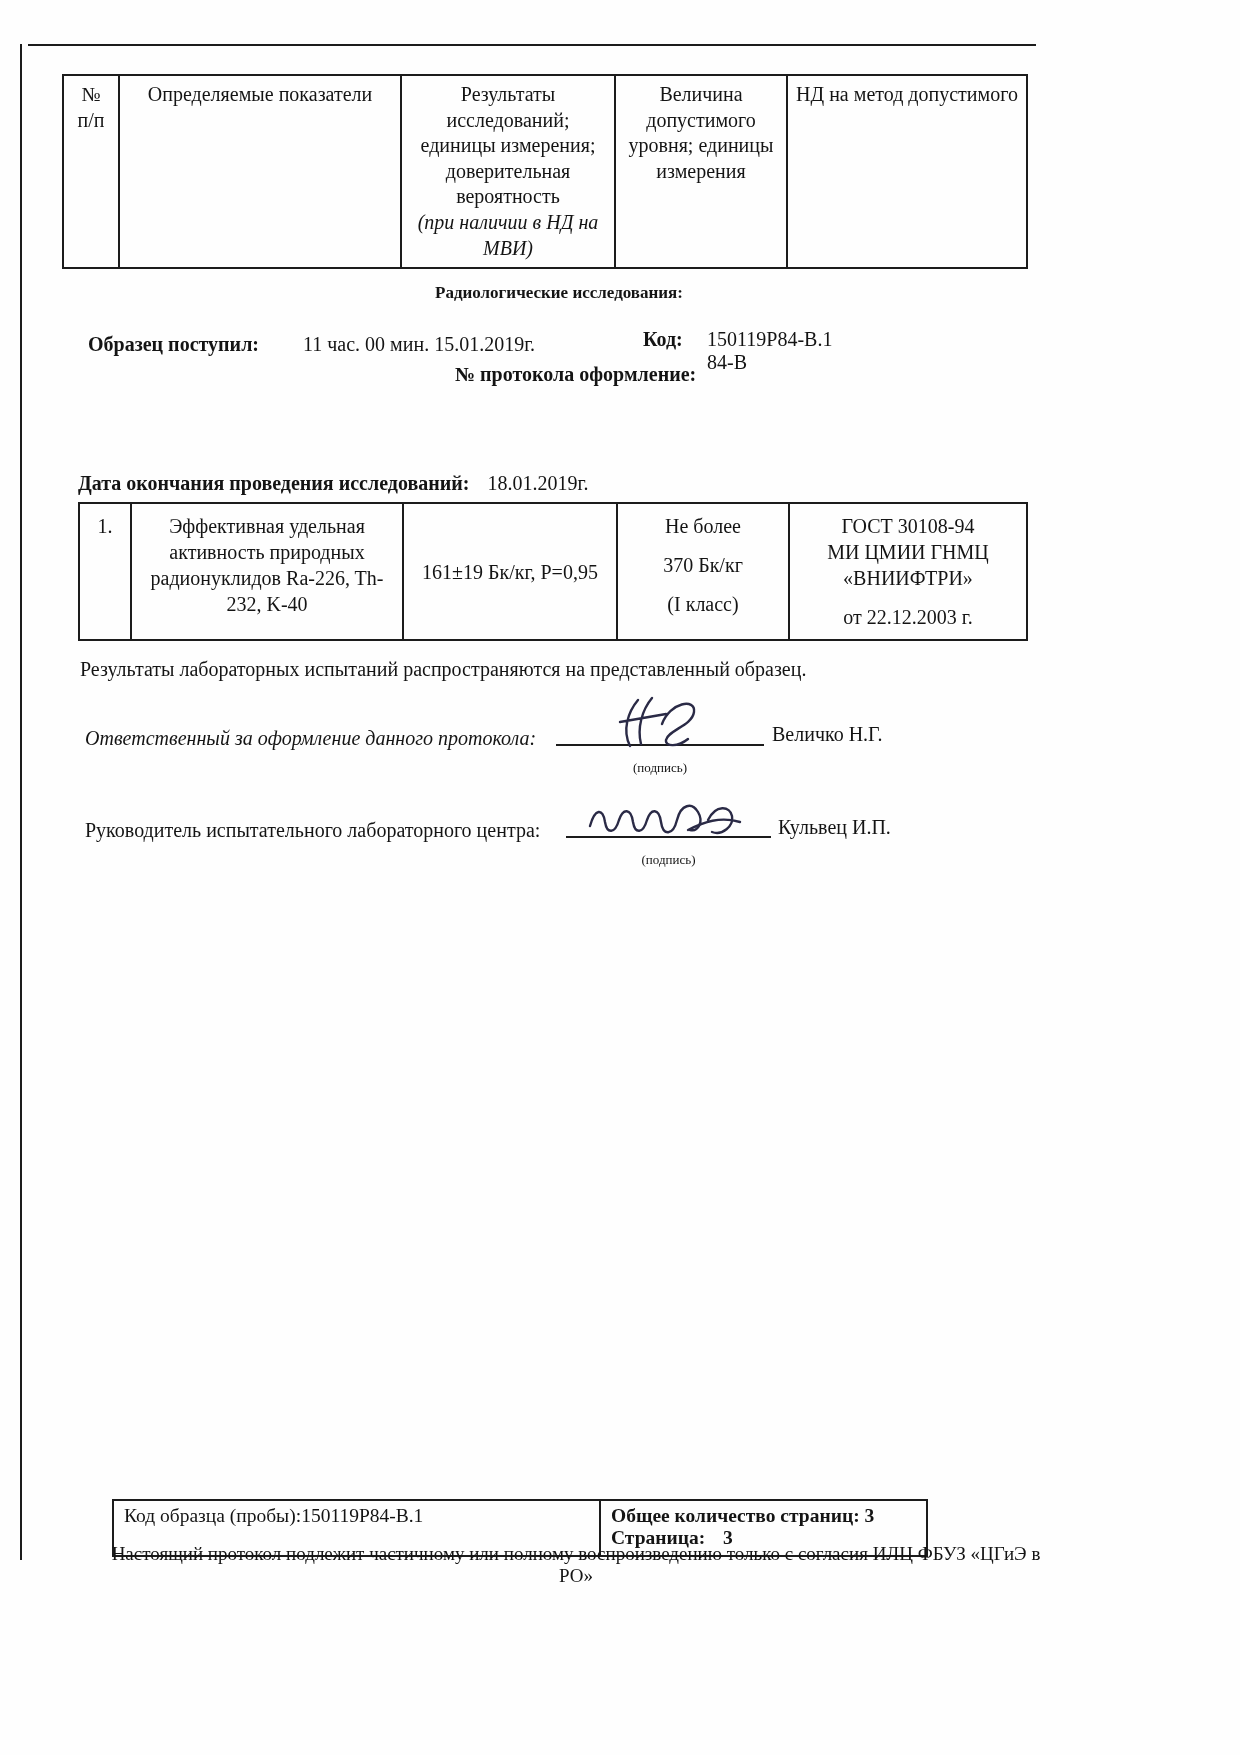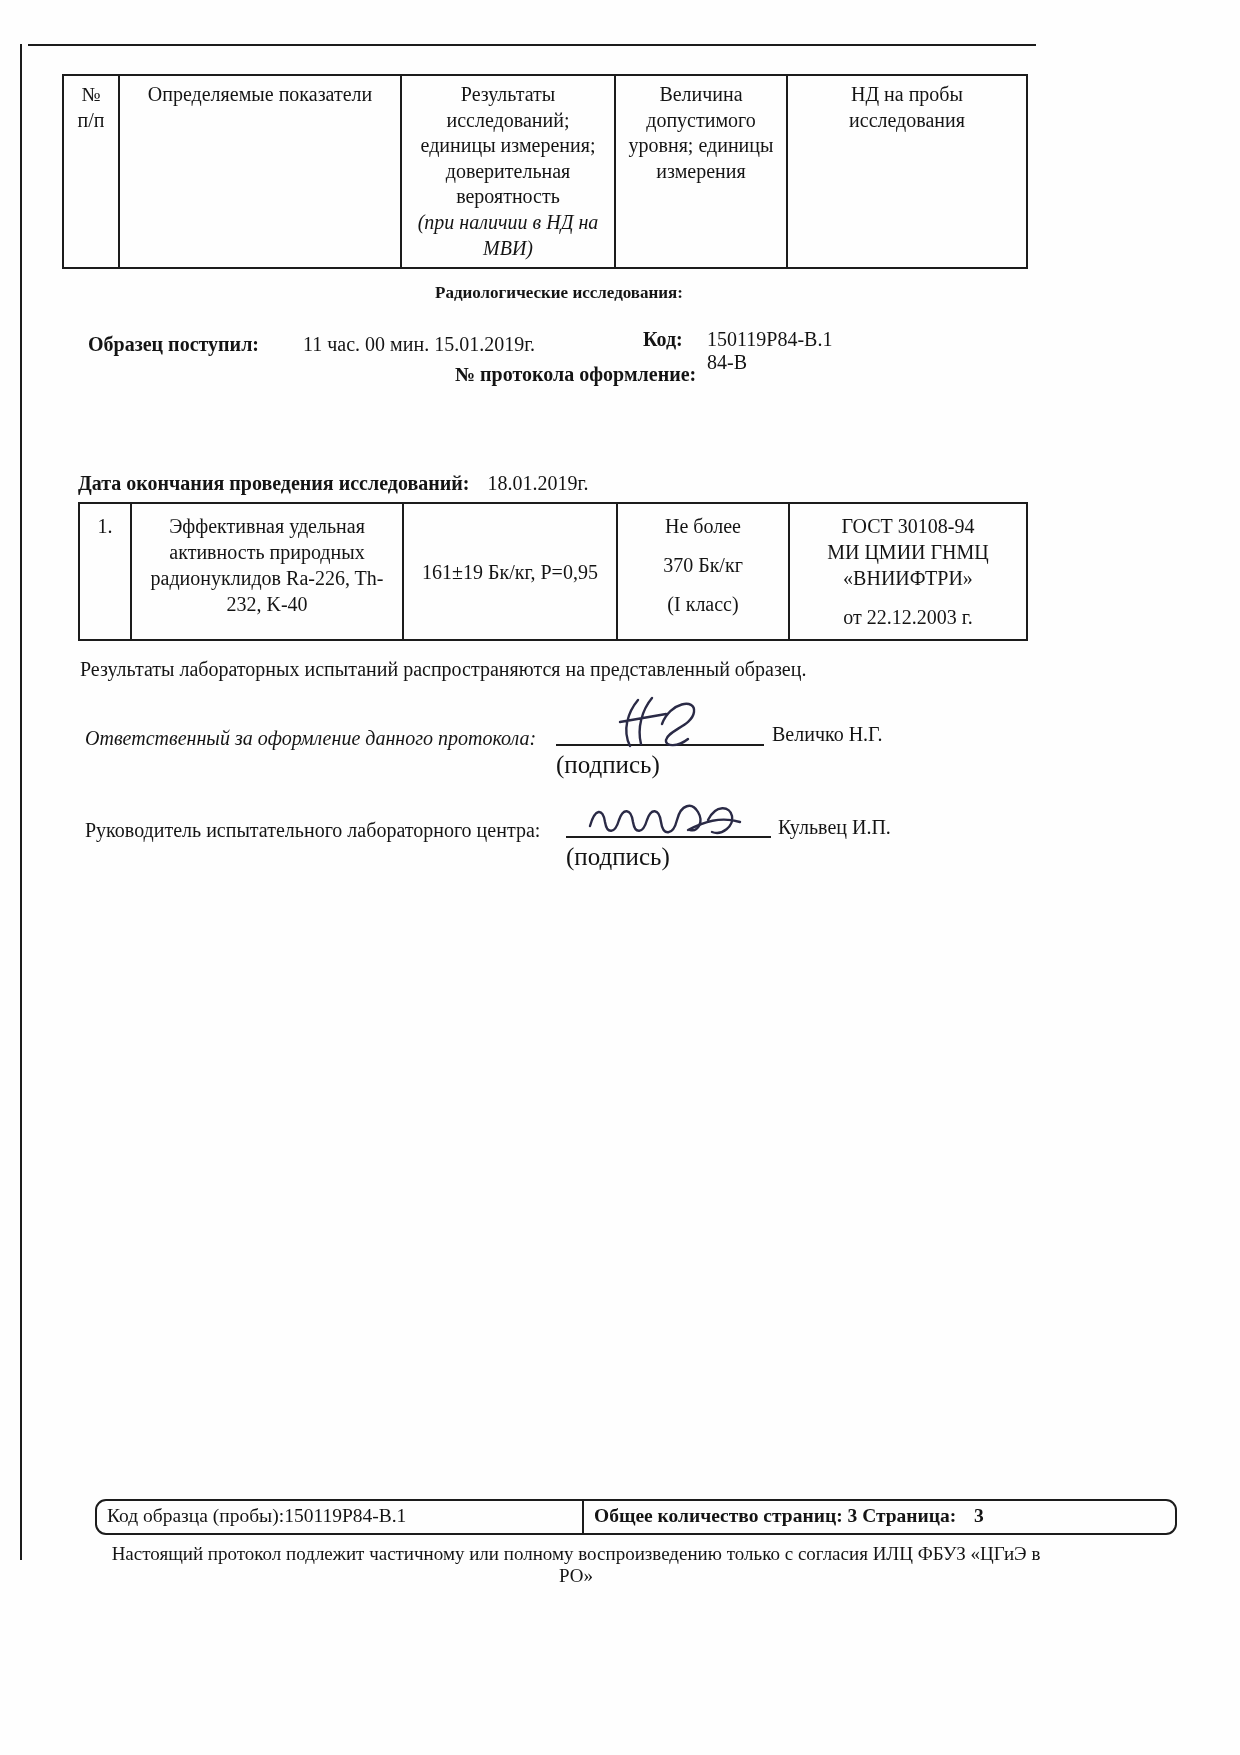--- a/index.html
+++ b/index.html
@@ -49,28 +49,27 @@
 
   .section-title { left: 76px; top: 283px; width: 966px; font-size: 17px; }
 
   .t20 { font-size: 20px; }
 
   .sig-line {
     border-bottom: 2px solid #1c1c1c;
     position: relative;
   }
   .sig-line svg { position: absolute; bottom: -6px; left: 50%; transform: translateX(-50%); }
-  .sig-caption { font-size: 25px; padding-top: 5px; }
+  .sig-caption { text-align: center; font-size: 13px; padding-top: 14px; }
   .scribble { stroke: #2a2a46; stroke-width: 2.4; fill: none; stroke-linecap: round; }
 
   .foot-tbl {
-    left: 95px; top: 1499px; width: 1082px;
+    left: 112px; top: 1499px; width: 816px;
     grid-template-columns: 487px auto;
     font-size: 19.5px;
-    border-radius: 11px;
   }
   .foot-tbl .cell { padding: 4px 10px 6px 10px; }
   .foot-note { left: 95px; top: 1543px; width: 962px; font-size: 19px; text-align: center; }
   .sp { display: inline-block; width: 8px; }
 </style>
 </head>
 <body>
 
 <div class="page">
 
@@ -79,21 +78,21 @@
 
   <div class="abs tbl hdr-tbl">
     <div class="cell prewrap">№
 п/п</div>
     <div class="cell">Определяемые показатели</div>
     <div class="cell">
       <div>Результаты исследований; единицы  измерения; доверительная вероятность</div>
       <div class="i">(при наличии в НД на МВИ)</div>
     </div>
     <div class="cell">Величина допустимого уровня; единицы измерения</div>
-    <div class="cell">НД на пробы исследования</div>
+    <div class="cell">НД на метод допустимого</div>
   </div>
 
   <div class="abs section-title center b">Радиологические исследования:</div>
 
   <div class="abs t20 b" style="left:88px; top:333px;">Образец поступил:</div>
   <div class="abs t20" style="left:303px; top:333px;">11 час. 00 мин. 15.01.2019г.</div>
   <div class="abs t20 b" style="left:643px; top:328px;">Код:</div>
   <div class="abs t20" style="left:707px; top:328px;">150119Р84-В.1</div>
   <div class="abs t20 b" style="left:455px; top:363px;">№ протокола оформление:</div>
   <div class="abs t20" style="left:707px; top:351px;text-align:center;">84-В</div>

